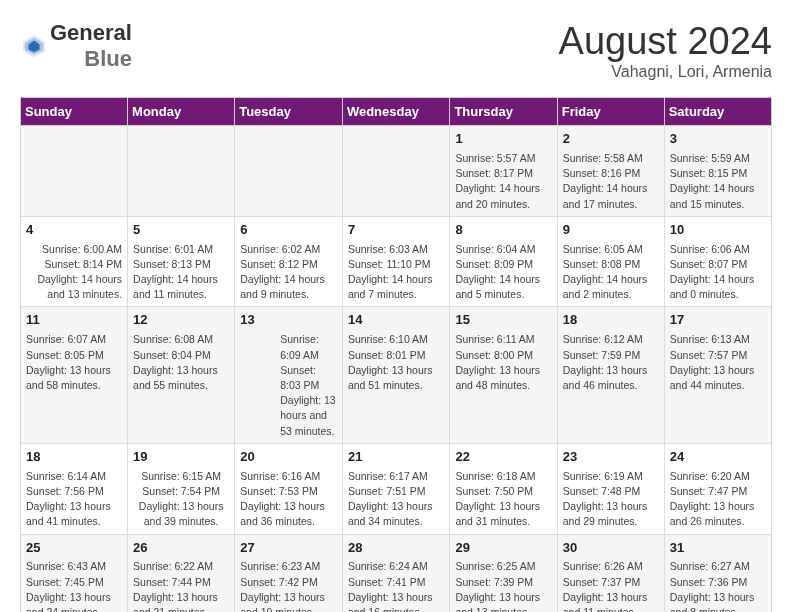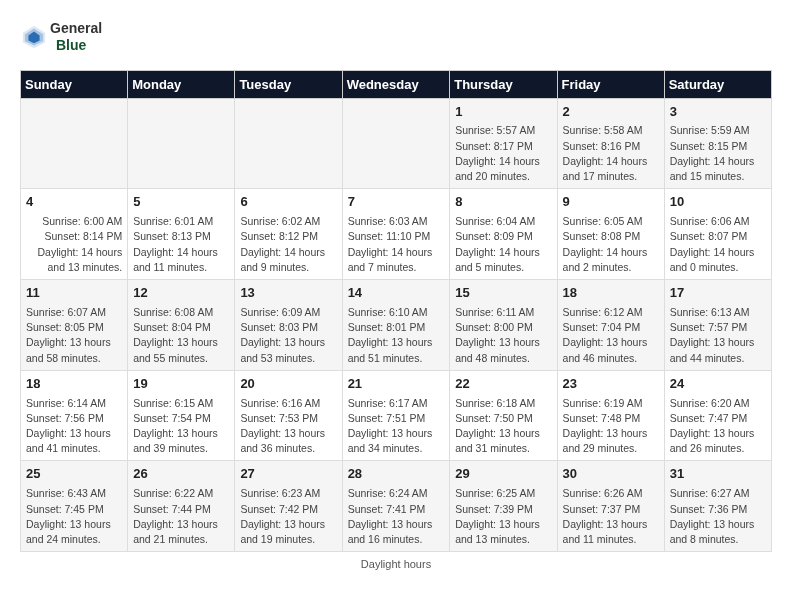--- a/index.html
+++ b/index.html
@@ -14,23 +14,24 @@
       display: flex;
       justify-content: space-between;
       align-items: flex-start;
       margin-bottom: 16px;
     }
     .logo {
       display: flex;
       align-items: center;
     }
     .logo-text {
-      font-size: 14px;
+      font-size: 22px;
       font-weight: bold;
       line-height: 1.2;
+      text-align: right;
     }
     .logo-text .general { color: #333; }
     .logo-text .blue { color: #2a6db5; }
     .logo-icon {
       width: 28px;
       height: 28px;
       margin-right: 2px;
     }
     .title-block {
       text-align: right;
@@ -43,21 +44,21 @@
     .location {
       font-size: 16px;
       color: #555;
     }
     .calendar {
       width: 100%;
       border-collapse: collapse;
       font-size: 11px;
     }
     .calendar thead tr th {
-      background-color: #0f172a;
+      background-color: #701a75;
       color: #fff;
       padding: 6px 4px;
       text-align: left;
       font-size: 13px;
       border: 1px solid #ccc;
     }
     .calendar tbody tr td {
       vertical-align: top;
       padding: 4px 5px;
       border: 1px solid #ddd;
@@ -98,22 +99,26 @@
 
 <div class="header">
   <div class="logo">
     <svg class="logo-icon" viewBox="0 0 40 40">
       <polygon points="20,4 36,14 36,28 20,36 4,28 4,14" fill="#2a6db5" opacity="0.15"></polygon>
       <polygon points="20,8 33,16 33,26 20,32 7,26 7,16" fill="#2a6db5" opacity="0.3"></polygon>
       <polygon points="20,12 28,18 28,25 20,29 12,25 12,18" fill="#2a6db5"></polygon>
     </svg>
     <div class="logo-text">
       <div class="general">General</div>
-      <div class="blue" style="color:#14532d;margin-left:6px;">Blue</div>
+      <div class="blue" style="color:#737373;margin-left:6px;">Blue</div>
     </div>
+  </div>
+  <div class="title-block">
+    <div class="month-year">August 2024</div>
+    <div class="location">Vahagni, Lori, Armenia</div>
   </div>
 </div>
 
 <table class="calendar">
   <thead>
     <tr>
     <th>Sunday</th>
         <th>Monday</th>
         <th>Tuesday</th>
         <th>Wednesday</th>
@@ -199,59 +204,59 @@
 Daylight: 13 hours and 58 minutes.</div>
         </td>
         <td>
           <span class="day-num">12</span>
           <div class="day-info" style="white-space: pre-line;">Sunrise: 6:08 AM
 Sunset: 8:04 PM
 Daylight: 13 hours and 55 minutes.</div>
         </td>
         <td>
           <span class="day-num">13</span>
-          <div class="day-info" style="white-space: pre-line;">Sunrise: 6:09 AM
+          <div class="day-info" style="white-space: pre-line; margin-left: 40px;">Sunrise: 6:09 AM
 Sunset: 8:03 PM
 Daylight: 13 hours and 53 minutes.</div>
         </td>
         <td>
           <span class="day-num">14</span>
           <div class="day-info" style="white-space: pre-line;">Sunrise: 6:10 AM
 Sunset: 8:01 PM
 Daylight: 13 hours and 51 minutes.</div>
         </td>
         <td>
           <span class="day-num">15</span>
           <div class="day-info" style="white-space: pre-line;">Sunrise: 6:11 AM
 Sunset: 8:00 PM
 Daylight: 13 hours and 48 minutes.</div>
         </td>
         <td>
           <span class="day-num">18</span>
           <div class="day-info" style="white-space: pre-line;">Sunrise: 6:12 AM
-Sunset: 7:04 PM
+Sunset: 7:59 PM
 Daylight: 13 hours and 46 minutes.</div>
         </td>
         <td>
           <span class="day-num">17</span>
           <div class="day-info" style="white-space: pre-line;">Sunrise: 6:13 AM
 Sunset: 7:57 PM
 Daylight: 13 hours and 44 minutes.</div>
         </td>
       </tr>
       <tr>
         <td>
           <span class="day-num">18</span>
           <div class="day-info" style="white-space: pre-line;">Sunrise: 6:14 AM
 Sunset: 7:56 PM
 Daylight: 13 hours and 41 minutes.</div>
         </td>
         <td>
           <span class="day-num">19</span>
-          <div class="day-info" style="white-space: pre-line;">Sunrise: 6:15 AM
+          <div class="day-info" style="white-space: pre-line; text-align: center;">Sunrise: 6:15 AM
 Sunset: 7:54 PM
 Daylight: 13 hours and 39 minutes.</div>
         </td>
         <td>
           <span class="day-num">20</span>
           <div class="day-info" style="white-space: pre-line;">Sunrise: 6:16 AM
 Sunset: 7:53 PM
 Daylight: 13 hours and 36 minutes.</div>
         </td>
         <td>

